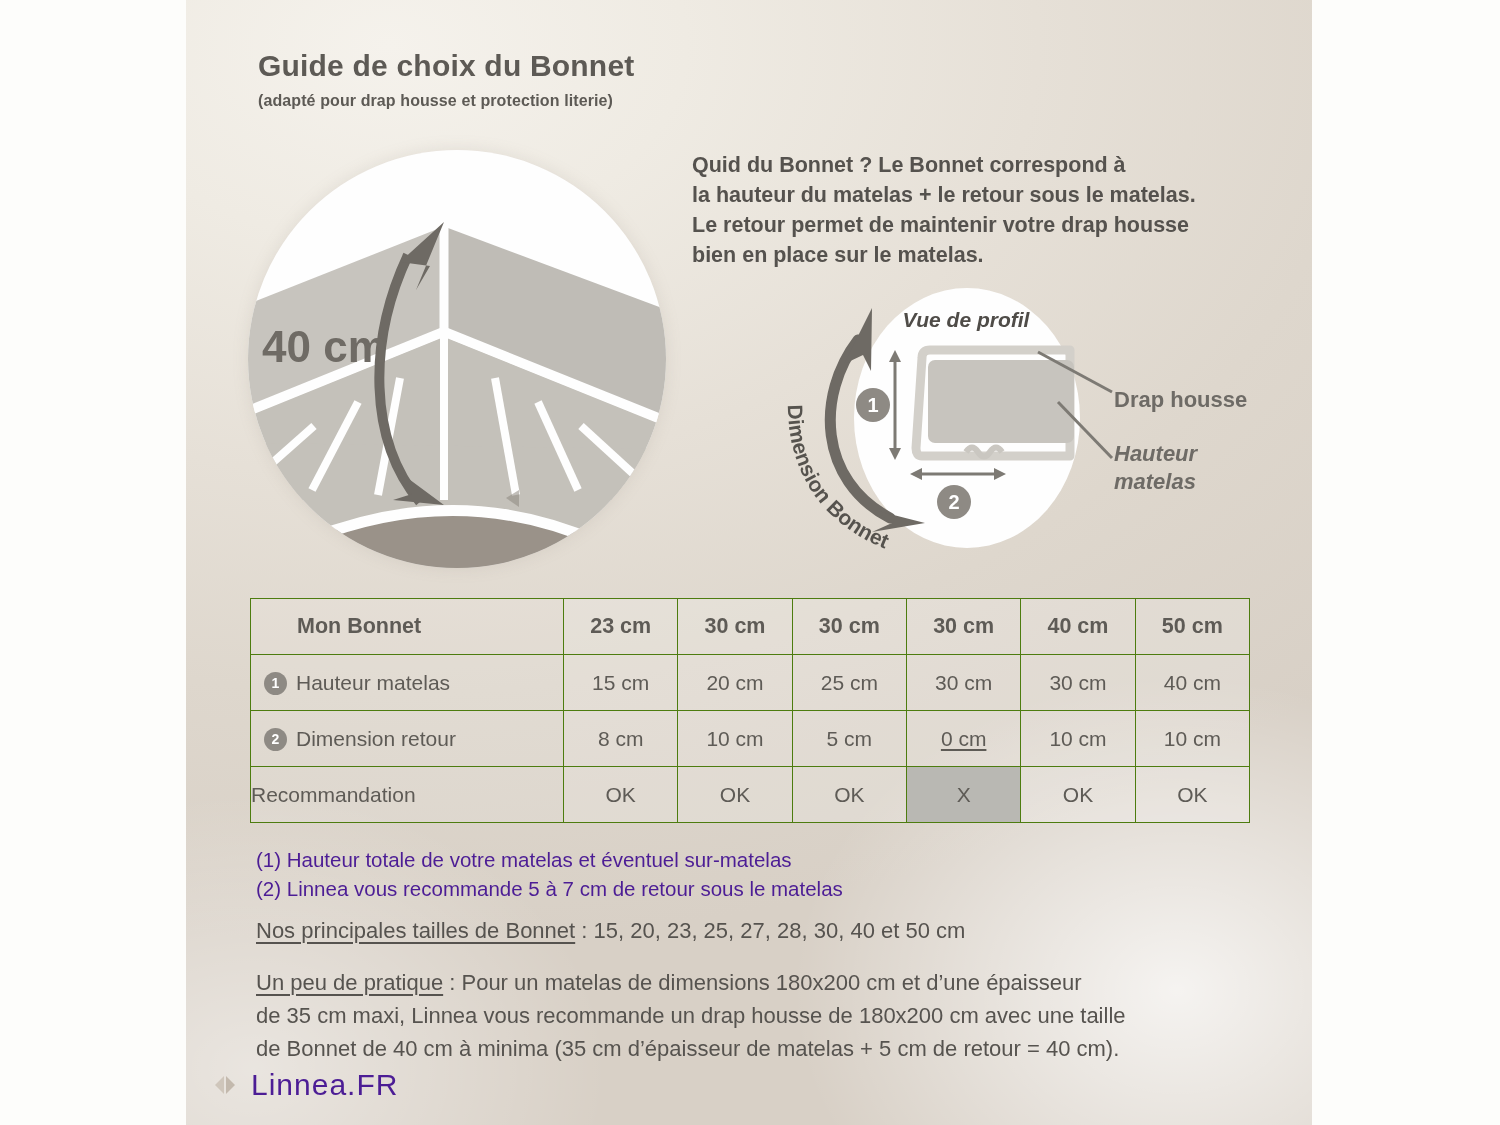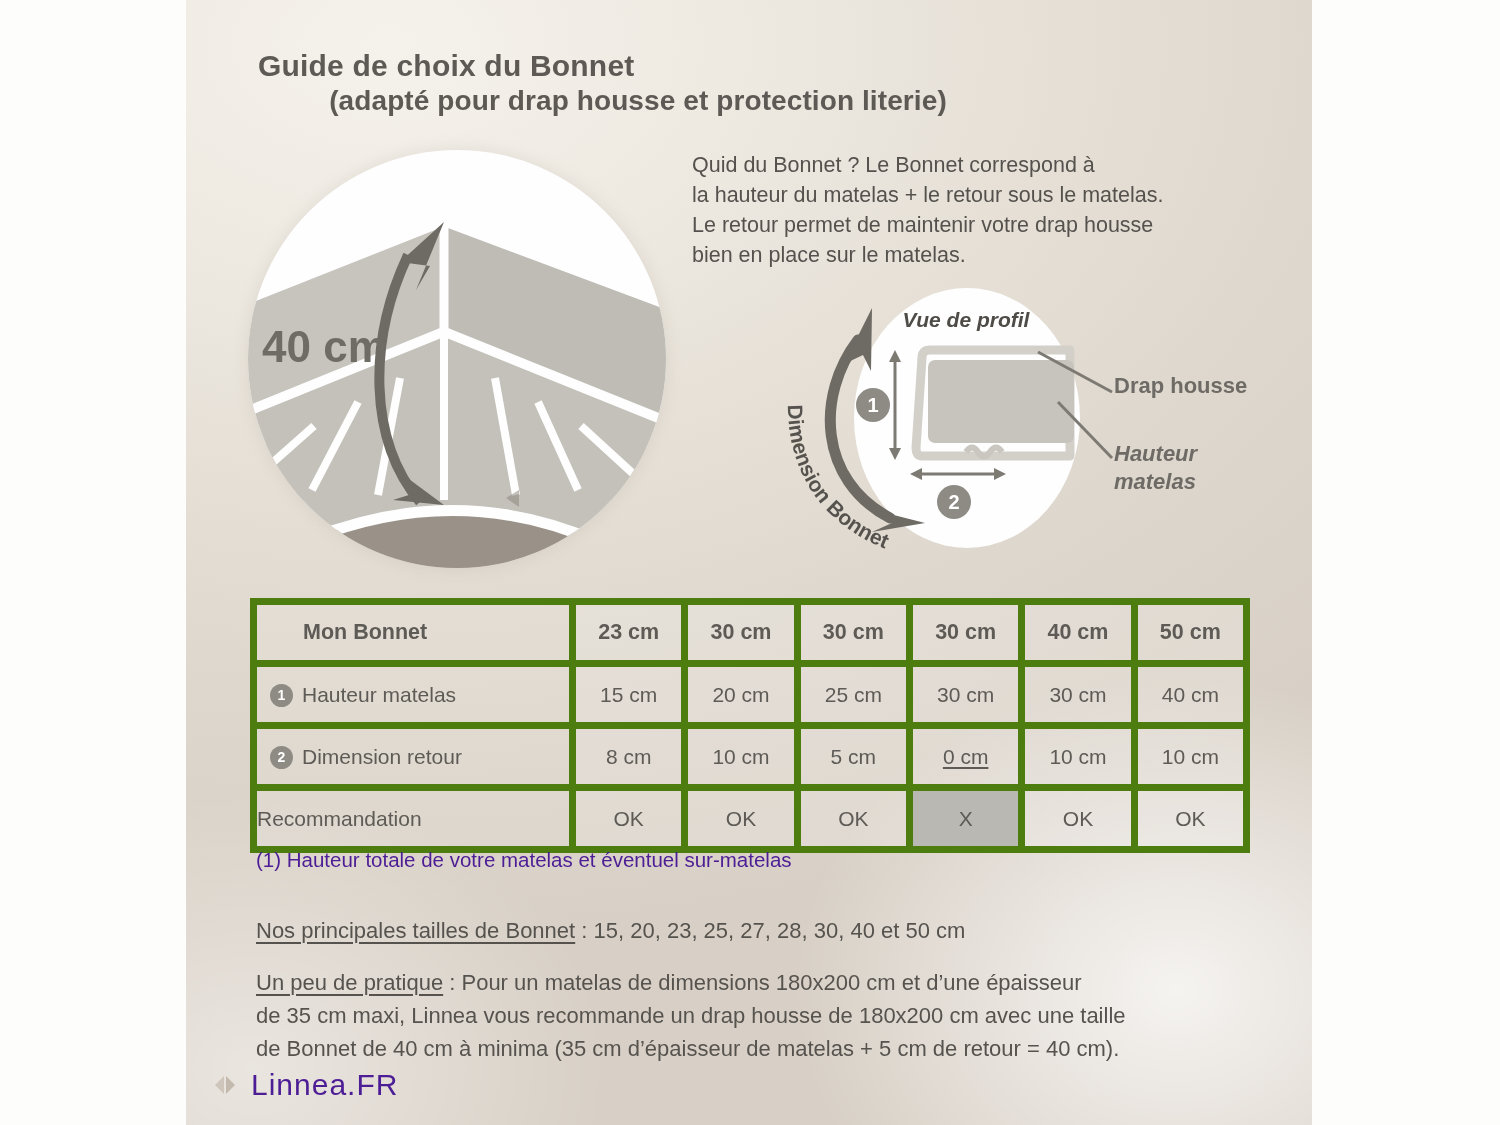--- a/index.html
+++ b/index.html
@@ -23,41 +23,41 @@
     background:radial-gradient(55% 45% at 88% 88%, rgba(255,255,255,.75) 0%, rgba(255,255,255,0) 62%),
                radial-gradient(45% 35% at 6% 95%, rgba(255,255,255,.45) 0%, rgba(255,255,255,0) 70%);
     pointer-events:none;
   }
 
   .abs{position:absolute;}
 
   
   #title{left:258px;top:48px;width:760px;color:#5d5a55;font-weight:bold;}
   #title .l1{font-size:30px;line-height:36px;letter-spacing:.2px;}
-  #title .l2{font-size:28px;line-height:34px;letter-spacing:.1px;text-align:center;}
-
-  #intro{left:692px;top:150px;width:570px;color:#55524e;font-size:21.5px;line-height:30px;}
+  #title .l2{font-size:16px;line-height:34px;letter-spacing:.1px;}
+
+  #intro{left:692px;top:150px;width:570px;color:#55524e;font-size:21.5px;line-height:30px;font-weight:bold;}
 
   
   .circ{border-radius:50%;background:#fefefe;}
   #circleL{left:248px;top:150px;width:418px;height:418px;
            box-shadow:0 0 16px rgba(150,140,130,.18);}
 
   svg{display:block;overflow:visible;}
 
   
   .rlabel{color:#6e6b66;font-size:22px;font-weight:bold;line-height:28px;}
   #lab-drap{left:1114px;top:382px;}
   #lab-haut{left:1114px;top:442px;}
 
   
   #table{left:250px;top:598px;width:1000px;border-collapse:collapse;}
   #table table{border-collapse:collapse;width:1000px;table-layout:fixed;}
   #table td{
-    border:7px solid #4d7c0f;
+    border:1px solid #4d7c0f;
     height:53px;color:#5e5b56;font-size:21px;text-align:center;
     background:rgba(255,255,255,.18);
   }
   #table td.lab{
     text-align:left;padding-left:13px;width:265px;position:relative;
     background:rgba(255,255,255,.10);
   }
   #table tr.head td{font-weight:bold;font-size:21.5px;}
   #table tr.head td.lab{padding-left:46px;}
   #table td.bad{background:#b9b8b3;color:#5e5b56;}
@@ -185,21 +185,21 @@
       <text x="196" y="47" text-anchor="middle" font-size="21" font-style="italic" font-weight="bold" fill="#4f4c48" font-family="Liberation Sans, sans-serif">Vue de profil</text>
 
       <defs>
         <path id="arcPath" d="M 18 120 C 16 200, 60 262, 160 282" fill="none"></path>
       </defs>
       <text font-size="21" font-weight="bold" fill="#56534e" font-family="Liberation Sans, sans-serif">
         <textPath href="#arcPath" startOffset="2%" id="arcText">Dimension Bonnet</textPath>
       </text>
     </svg>
 
-    <div id="lab-drap" class="abs rlabel" style="left:344px;top:92px;">Drap housse</div>
+    <div id="lab-drap" class="abs rlabel" style="left:344px;top:106px;">Drap housse</div>
     <div id="lab-haut" class="abs rlabel" style="left:344px;top:160px;font-style:italic;">
       <div>Hauteur</div>
       <div>matelas</div>
     </div>
   </div>
 
   <div id="table" class="abs">
     <table>
       <tbody>
           <tr class="head">
@@ -241,20 +241,21 @@
         <td class="bad">X</td>
         <td>OK</td>
         <td>OK</td>
       </tr>
     </tbody>
       </table>
   </div>
 
   <div id="notes" class="abs note">
     <div>(1) Hauteur totale de votre matelas et éventuel sur-matelas</div>
+    <div>(2) Linnea vous recommande 5 à 7 cm de retour sous le matelas</div>
   </div>
 
   <div id="sizes" class="abs">
     <span class="ul2">Nos principales tailles de Bonnet</span><span> : 15, 20, 23, 25, 27, 28, 30, 40 et 50 cm</span>
   </div>
 
   <div id="prat" class="abs">
     <div>
       <span class="ul2">Un peu de pratique</span><span> : Pour un matelas de dimensions 180x200 cm et d’une épaisseur</span>
     </div>

